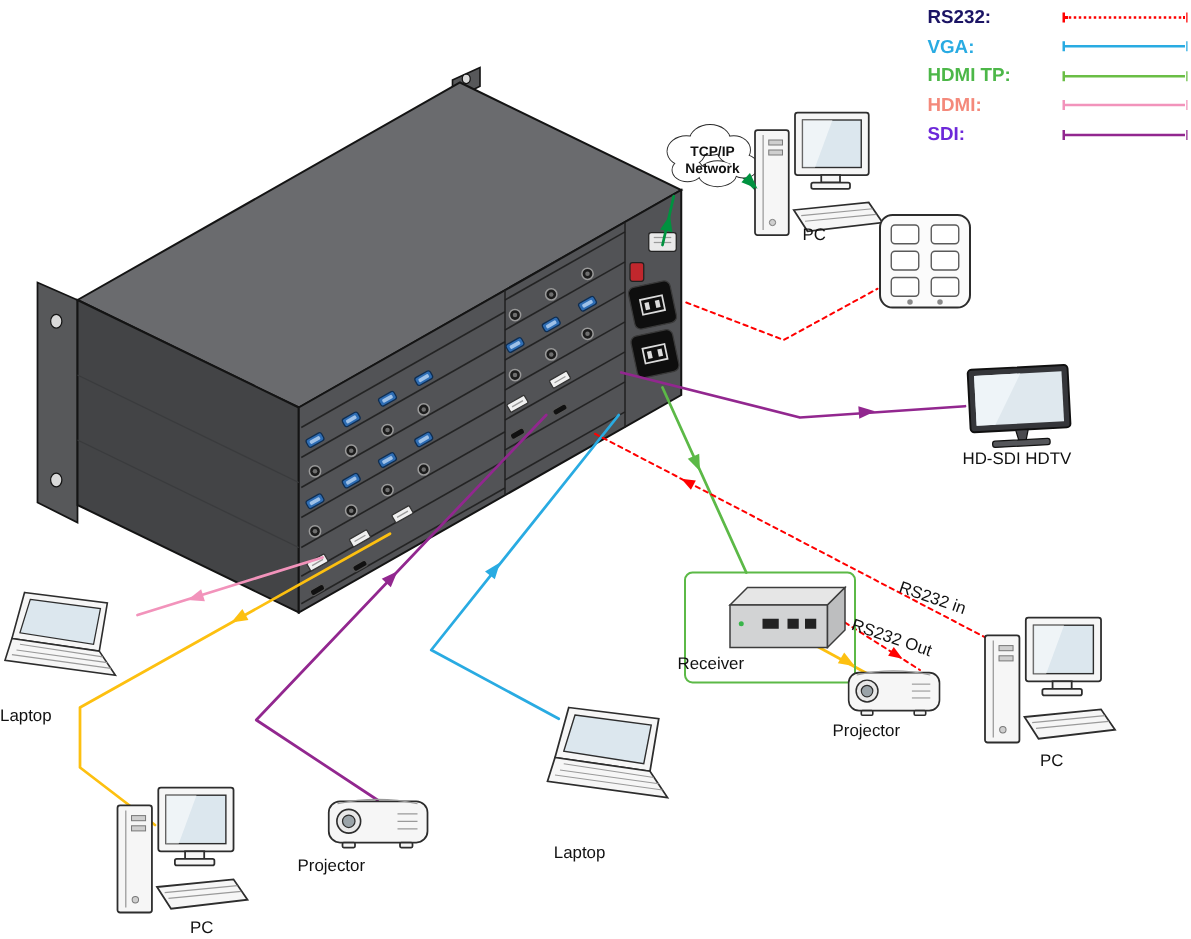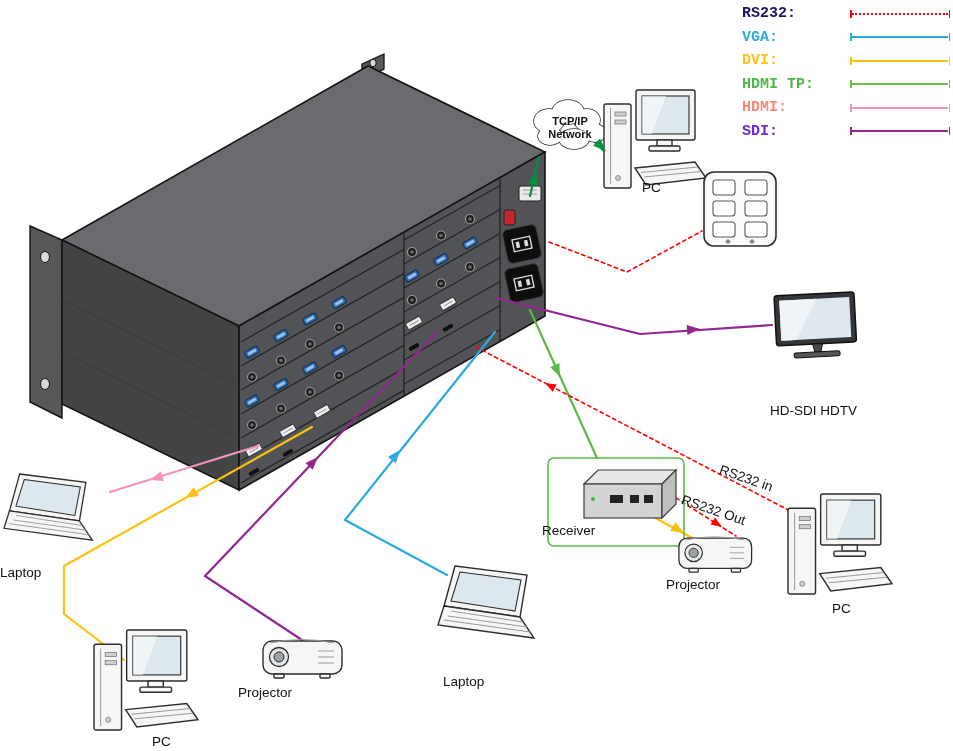--- a/index.html
+++ b/index.html
@@ -27,21 +27,21 @@
   .cl-fill ellipse{fill:#fff;}
   .cloud-txt{font:bold 11px "Liberation Sans",sans-serif;fill:#111;text-anchor:middle;}
 
   
   .lbl{position:absolute;font-size:13.5px;color:#111;line-height:1.1;}
   .lbl.rot{transform:rotate(19deg);transform-origin:left top;white-space:nowrap;text-align:left;}
 
   
   .legend{position:absolute;left:742px;top:2px;width:208px;}
   .legend-row{display:flex;align-items:center;justify-content:space-between;height:23.5px;}
-  .legend-label{font-size:15px;font-weight:bold;white-space:nowrap;font-family:Liberation Mono, monospace;}
+  .legend-label{font-size:15px;font-weight:bold;white-space:nowrap;}
   .legend-swatch{position:relative;width:100px;height:10px;flex:none;}
   .legend-swatch .line{position:absolute;left:2px;right:2px;top:4px;border-top:2.5px solid currentColor;}
   .legend-swatch .line.dotted{border-top-width:2px;border-top-style:dotted;}
   .legend-swatch::before,.legend-swatch::after{content:"";position:absolute;top:1px;width:1.5px;height:8px;background:currentColor;}
   .legend-swatch::before{left:0;}
   .legend-swatch::after{right:0;}
 </style>
 </head>
 <body>
 
@@ -277,21 +277,21 @@
     <polygon class="ar" points="0,0 -13,5 -13,-5" transform="translate(684,533) rotate(30.6)" fill="#fdc010"></polygon>
     <polygon class="ar" points="0,0 -13,5 -13,-5" transform="translate(700,329) rotate(-4.4)" fill="#92278f"></polygon>
     <polygon class="ar" points="0,0 -13,5 -13,-5" transform="translate(536,172) rotate(-76.7)" fill="#00923f"></polygon>
     <polygon class="ar" points="0,0 -13,5 -13,-5" transform="translate(606,151) rotate(43.3)" fill="#00923f"></polygon>
     <polygon class="ar" points="0,0 -11,4.2 -11,-4.2" transform="translate(545,383) rotate(-152)" fill="#ff0000"></polygon>
     <polygon class="ar" points="0,0 -11,4.2 -11,-4.2" transform="translate(722,527) rotate(32.8)" fill="#ff0000"></polygon>
   </g>
 </svg>
 
 <div class="lbl" style="left:642px;top:181px;width:60px;">PC</div>
-<div class="lbl" style="left:770px;top:360px;width:140px;margin-top:44px;">HD-SDI HDTV</div>
+<div class="lbl" style="left:770px;top:360px;width:140px;">HD-SDI HDTV</div>
 <div class="lbl" style="left:542px;top:524px;width:95px;">Receiver</div>
 <div class="lbl" style="left:666px;top:578px;width:100px;">Projector</div>
 <div class="lbl" style="left:832px;top:602px;width:60px;">PC</div>
 <div class="lbl" style="left:0px;top:566px;width:62px;">Laptop</div>
 <div class="lbl" style="left:152px;top:735px;width:60px;">PC</div>
 <div class="lbl" style="left:238px;top:686px;width:100px;">Projector</div>
 <div class="lbl" style="left:443px;top:675px;width:100px;">Laptop</div>
 <div class="lbl rot" style="left:722px;top:463px;">RS232 in</div>
 <div class="lbl rot" style="left:684px;top:493px;">RS232 Out</div>
 
@@ -302,26 +302,20 @@
           <i class="line dotted"></i>
         </span>
   </div>
   <div class="legend-row">
     <span class="legend-label" style="color: rgb(41, 171, 226);">VGA:</span>
     <span class="legend-swatch" style="color: rgb(41, 171, 226);">
           <i class="line"></i>
         </span>
   </div>
   <div class="legend-row">
-    <span class="legend-label" style="color: rgb(253, 192, 16);">DVI:</span>
-    <span class="legend-swatch" style="color: rgb(253, 192, 16);">
-          <i class="line"></i>
-        </span>
-  </div>
-  <div class="legend-row">
     <span class="legend-label" style="color: rgb(76, 183, 72);">HDMI TP:</span>
     <span class="legend-swatch" style="color: rgb(106, 190, 69);">
           <i class="line"></i>
         </span>
   </div>
   <div class="legend-row">
     <span class="legend-label" style="color: rgb(244, 137, 123);">HDMI:</span>
     <span class="legend-swatch" style="color: rgb(242, 147, 187);">
           <i class="line"></i>
         </span>

